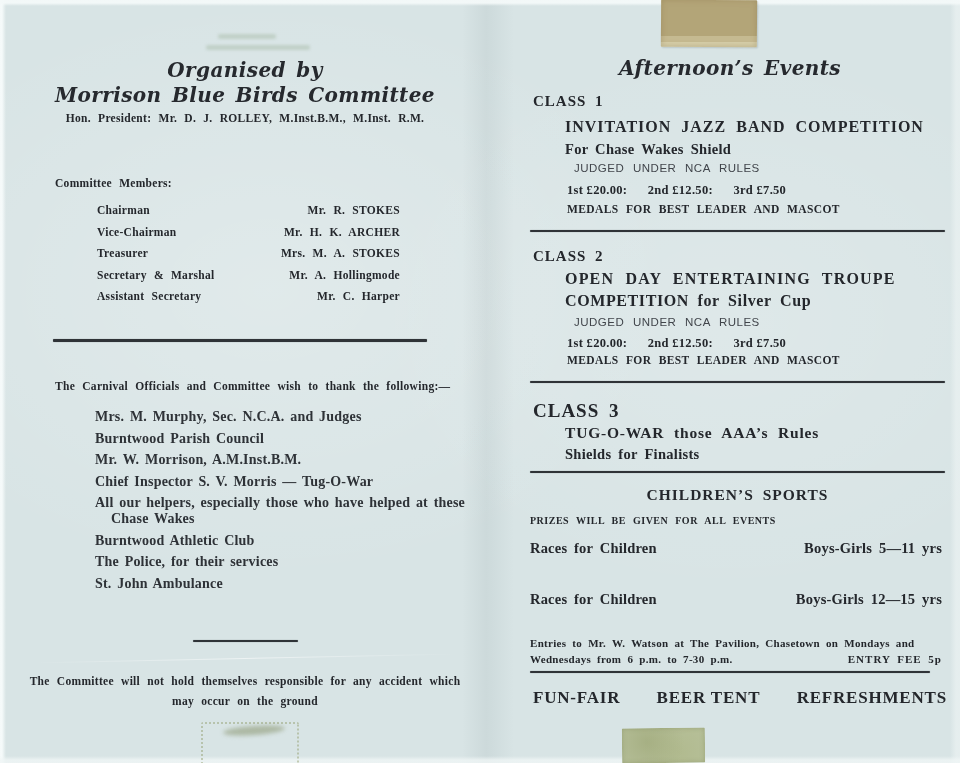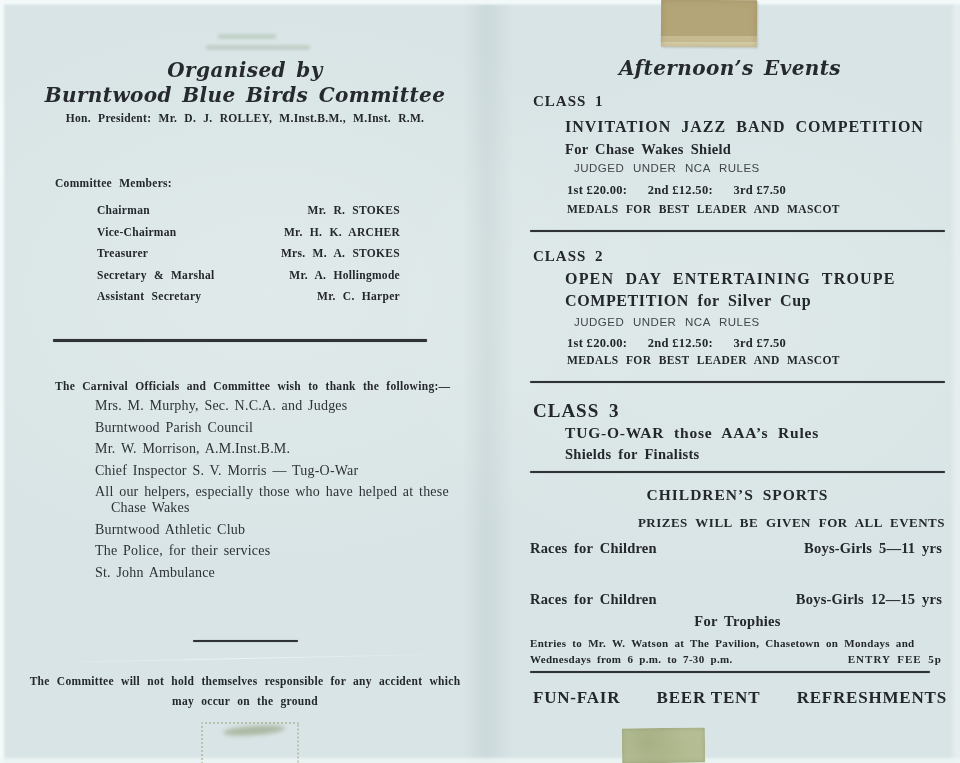--- a/index.html
+++ b/index.html
@@ -80,21 +80,21 @@
   <div class="ghost" style="left:206px;top:33px;width:110px;height:20px;">
     <i style="width:58px;height:5px;margin:1px 0 6px 12px;"></i>
     <i style="width:104px;height:5px;"></i>
   </div>
   <div class="abs crease"></div>
 
   <div class="abs" style="left:0;top:0;width:490px;height:763px;">
 
     <div class="abs title-italic" style="left:5px;top:58px;width:480px;">
       <div>Organised by</div>
-      <div>Burntwood Blue Birds Committee</div>
+      <div>Morrison Blue Birds Committee</div>
     </div>
 
     <div class="abs sansb smallcap-line" style="left:5px;top:112px;width:480px;text-align:center;">Hon. President: Mr. D. J. ROLLEY, M.Inst.B.M., M.Inst. R.M.</div>
 
     <div class="abs sansb smallcap-line" style="left:55px;top:177px;">Committee Members:</div>
 
     <div class="abs" style="left:97px;top:204px;width:303px;">
       <div class="committee-row sansb smallcap-line">
         <span>Chairman</span>
         <span>Mr. R. STOKES</span>
@@ -114,21 +114,21 @@
       <div class="committee-row sansb smallcap-line">
         <span>Assistant Secretary</span>
         <span>Mr. C. Harper</span>
       </div>
     </div>
 
     <div class="rule" style="left:53px;top:339px;width:374px;height:2.5px;"></div>
 
     <div class="abs sansb smallcap-line" style="left:55px;top:380px;">The Carnival Officials and Committee wish to thank the following:—</div>
 
-    <ul class="abs serif thanks" style="left:95px;top:398px;width:372px;">
+    <ul class="abs serif thanks" style="left:95px;top:409px;width:372px;font-weight:bold;">
       <li>Mrs. M. Murphy, Sec. N.C.A. and Judges</li>
       <li>Burntwood Parish Council</li>
       <li>Mr. W. Morrison, A.M.Inst.B.M.</li>
       <li>Chief Inspector S. V. Morris — Tug-O-War</li>
       <li>All our helpers, especially those who have helped at these Chase Wakes</li>
       <li>Burntwood Athletic Club</li>
       <li>The Police, for their services</li>
       <li>St. John Ambulance</li>
     </ul>
 
@@ -162,31 +162,30 @@
 
     <div class="rule" style="left:10px;top:381px;width:415px;"></div>
 
     <div class="abs sansb" style="left:13px;top:400px;font-size:19px;letter-spacing:1px;word-spacing:4px;">CLASS 3</div>
     <div class="abs sansb" style="left:45px;top:424px;font-size:15.5px;letter-spacing:.8px;word-spacing:5px;">TUG-O-WAR those AAA’s Rules</div>
     <div class="abs sansb" style="left:45px;top:446px;font-size:14.5px;letter-spacing:.3px;word-spacing:3px;">Shields for Finalists</div>
 
     <div class="rule" style="left:10px;top:471px;width:415px;"></div>
 
     <div class="abs sansb" style="left:10px;top:486px;width:415px;text-align:center;font-size:15.5px;letter-spacing:1px;word-spacing:4px;">CHILDREN’S SPORTS</div>
-    <div class="abs sansb" style="left:10px;top:515px;width:415px;text-align:right;font-size:13px;letter-spacing:.5px;word-spacing:4px;">PRIZES WILL BE GIVEN FOR ALL EVENTS</div>
+    <div class="abs sansb" style="left:10px;top:515px;width:415px;text-align:left;font-size:10px;letter-spacing:.5px;word-spacing:4px;">PRIZES WILL BE GIVEN FOR ALL EVENTS</div>
 
     <div class="abs flexrow sansb" style="left:10px;top:540px;width:412px;font-size:14.5px;letter-spacing:.2px;word-spacing:3px;">
       <span>Races for Children</span>
       <span>Boys-Girls 5—11 yrs</span>
     </div>
     <div class="abs flexrow sansb" style="left:10px;top:591px;width:412px;font-size:14.5px;letter-spacing:.2px;word-spacing:3px;">
       <span>Races for Children</span>
       <span>Boys-Girls 12—15 yrs</span>
     </div>
-    <div class="abs sansb" style="left:10px;top:613px;width:415px;text-align:center;font-size:14.5px;letter-spacing:.3px;word-spacing:3px;">For Trophies</div>
 
     <div class="abs sansb" style="left:10px;top:637px;width:415px;font-size:11px;letter-spacing:.3px;word-spacing:3px;">Entries to Mr. W. Watson at The Pavilion, Chasetown on Mondays and</div>
     <div class="abs flexrow sansb" style="left:10px;top:653px;width:412px;font-size:11px;letter-spacing:.3px;word-spacing:3px;">
       <span>Wednesdays from 6 p.m. to 7-30 p.m.</span>
       <span style="letter-spacing:1px;">ENTRY FEE 5p</span>
     </div>
 
     <div class="rule" style="left:10px;top:671px;width:400px;"></div>
 
     <div class="abs flexrow sansb" style="left:13px;top:688px;width:414px;font-size:17px;letter-spacing:.8px;">

